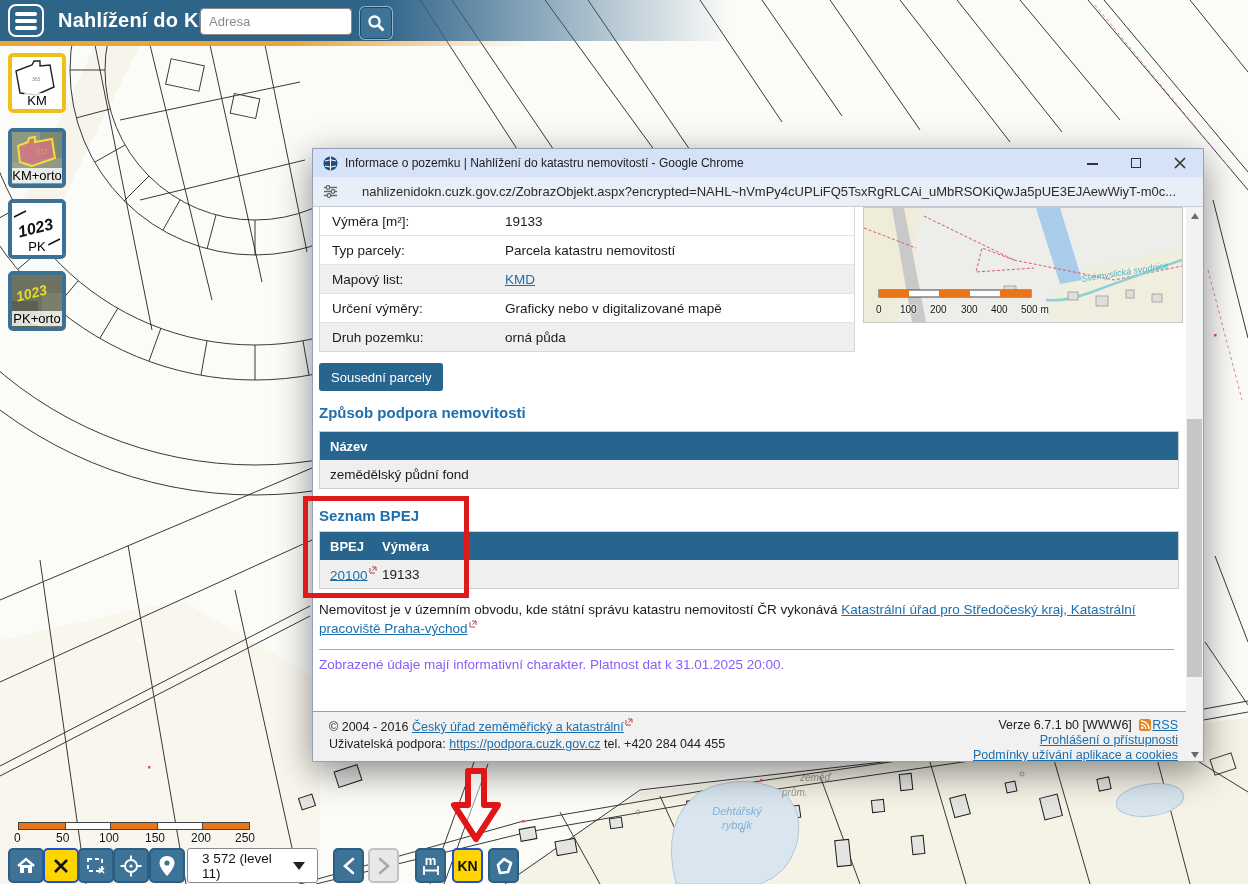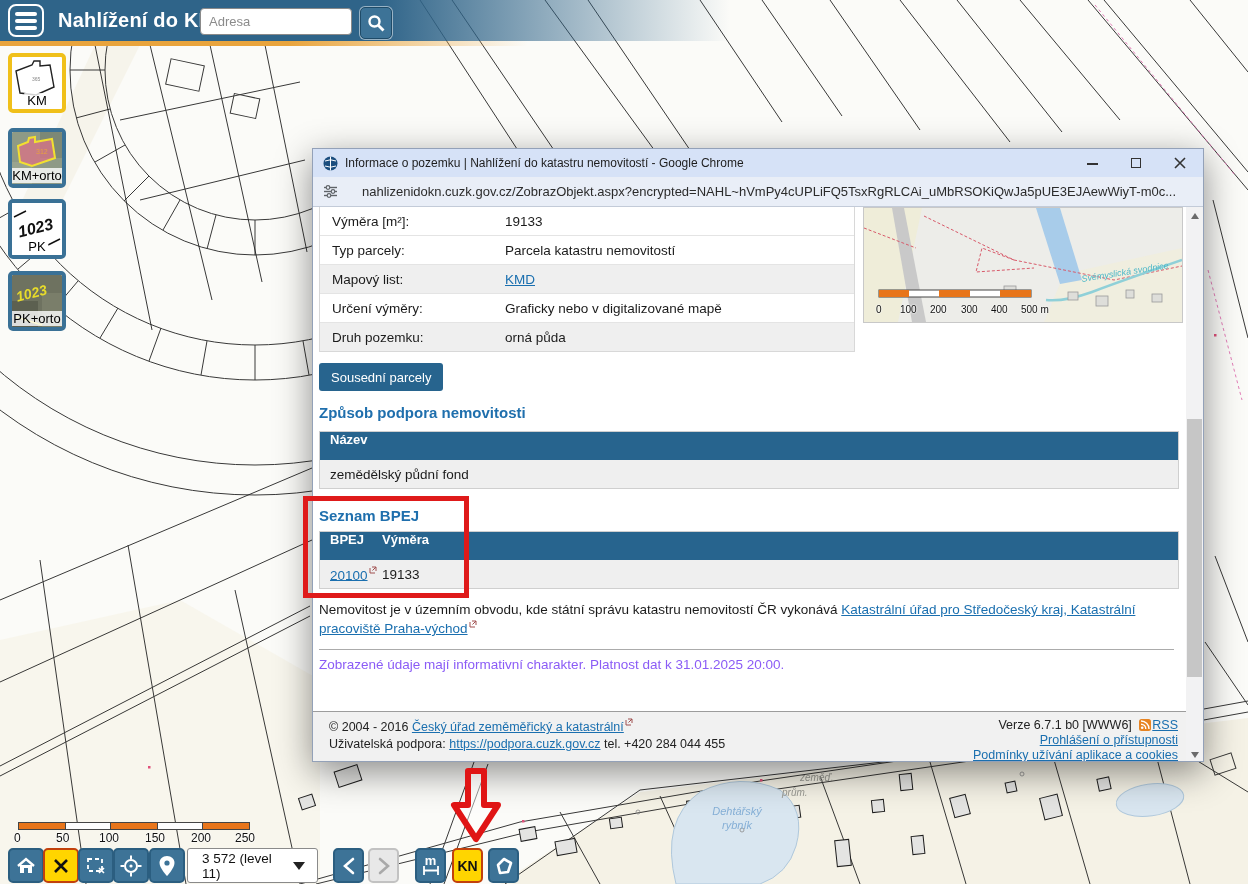--- a/index.html
+++ b/index.html
@@ -60,21 +60,21 @@
   .minimap{position:absolute;left:550px;top:0;width:320px;height:116px;border:1px solid #C8C8C8;
     box-sizing:border-box;overflow:hidden;background:#EDEDE9;}
   .mini-scale-labels span{position:absolute;font-size:10px;color:#111;top:96px;
     text-shadow:0 0 2px #fff,0 0 2px #fff;}
 
   .pop-btn{position:absolute;left:6px;top:156px;height:28px;background:#27648E;color:#fff;
     font-size:13px;border:none;border-radius:3px;padding:0 12px;cursor:pointer;}
   .sec-heading{position:absolute;left:6px;color:#1F6FAD;font-size:15px;font-weight:700;}
   .wide-table{position:absolute;left:6px;width:860px;border:1px solid #CFCFCF;box-sizing:border-box;}
   .wt-header{height:28px;background:#27648E;color:#fff;font-weight:700;font-size:13px;
-    display:flex;}
+    display:flex;align-items:center;}
   .wt-row{height:28px;background:#EFEFEF;color:#1b1b1b;font-size:13.5px;display:flex;align-items:center;}
   .cell-p10{padding-left:10px;}
   .col-bpej{width:62px;padding-left:10px;box-sizing:border-box;}
 
   .note-par{position:absolute;left:6px;top:393px;width:828px;font-size:13.5px;color:#1b1b1b;line-height:19px;}
   .divider{position:absolute;left:6px;top:442px;width:855px;border-top:1px solid #ABABAB;}
   .validity{position:absolute;left:6px;top:450px;font-size:13.5px;color:#8b5cf6;}
 
   .pop-footer{position:absolute;left:0;top:504px;width:875px;height:52px;background:#F1F1F1;
     border-top:1px solid #9c9c9c;box-sizing:border-box;display:flex;justify-content:space-between;
@@ -91,21 +91,21 @@
   .ps-thumb{position:absolute;left:1px;top:212px;width:15px;height:258px;background:#C6C6C6;cursor:pointer;}
 
   
   .anno-rect{position:absolute;left:303px;top:496px;width:156px;height:92px;border:5px solid #DF1A1A;z-index:60;}
   .anno-arrow{position:absolute;left:444px;top:766px;z-index:60;}
 
   
   .tool-btn{position:absolute;width:30px;height:35px;box-sizing:border-box;border-radius:5px;
     display:flex;align-items:center;justify-content:center;cursor:pointer;z-index:30;top:848px;}
   .tb-blue{background:#3D7397;border:2px solid #2B5E80;}
-  .tb-yellow{background:#FFD500;border:2px solid #c2410c;}
+  .tb-yellow{background:#FFD500;border:2px solid #1d4ed8;}
   .tb-disabled{background:#E8E8E8;border:2px solid #C2C2C2;cursor:default;}
   .scale-wrap{position:absolute;left:18px;top:822px;z-index:30;}
   .scale-bar{display:flex;width:230px;height:6px;border:1px solid #444;box-sizing:content-box;background:#fff;}
   .scale-seg{width:46px;height:6px;}
   .seg-o{background:#E8751A;}
   .seg-w{background:#FDFDFD;border-left:1px solid #444;border-right:1px solid #444;box-sizing:border-box;}
   .scale-labels span{position:absolute;top:9px;font-size:12px;color:#111;
     text-shadow:0 0 2px #fff,0 0 2px #fff,0 0 2px #fff;}
   .level-dd{position:absolute;left:187px;top:848px;width:131px;height:35px;background:#fff;
     border:1px solid #8a8a8a;border-radius:3px;box-sizing:border-box;display:flex;align-items:center;

